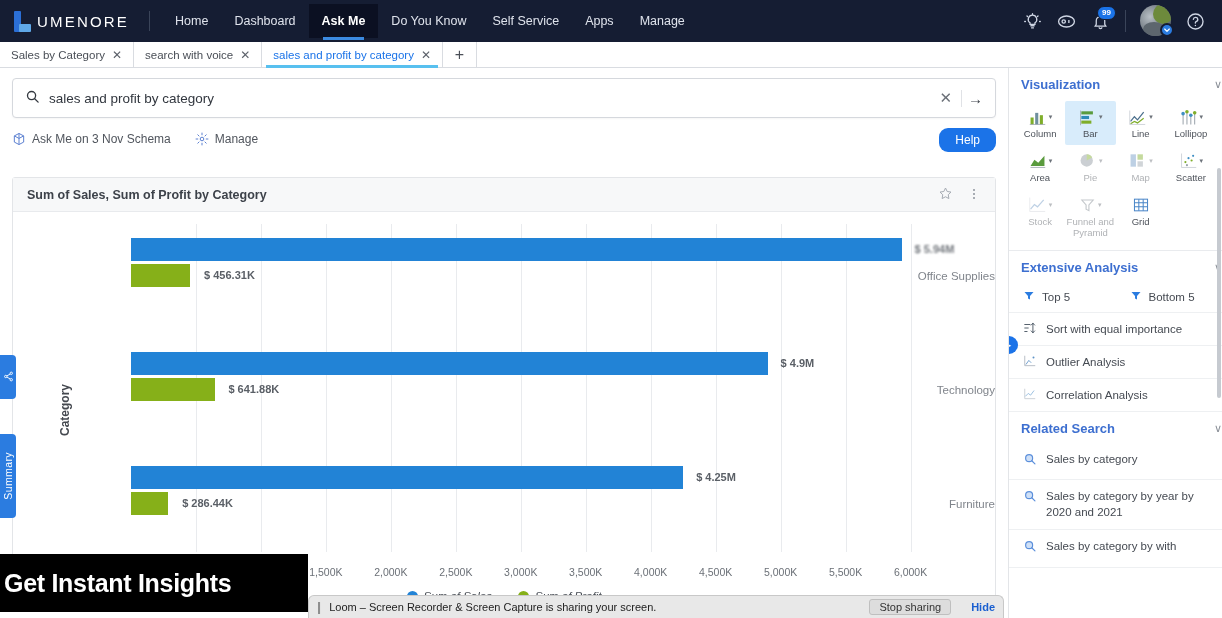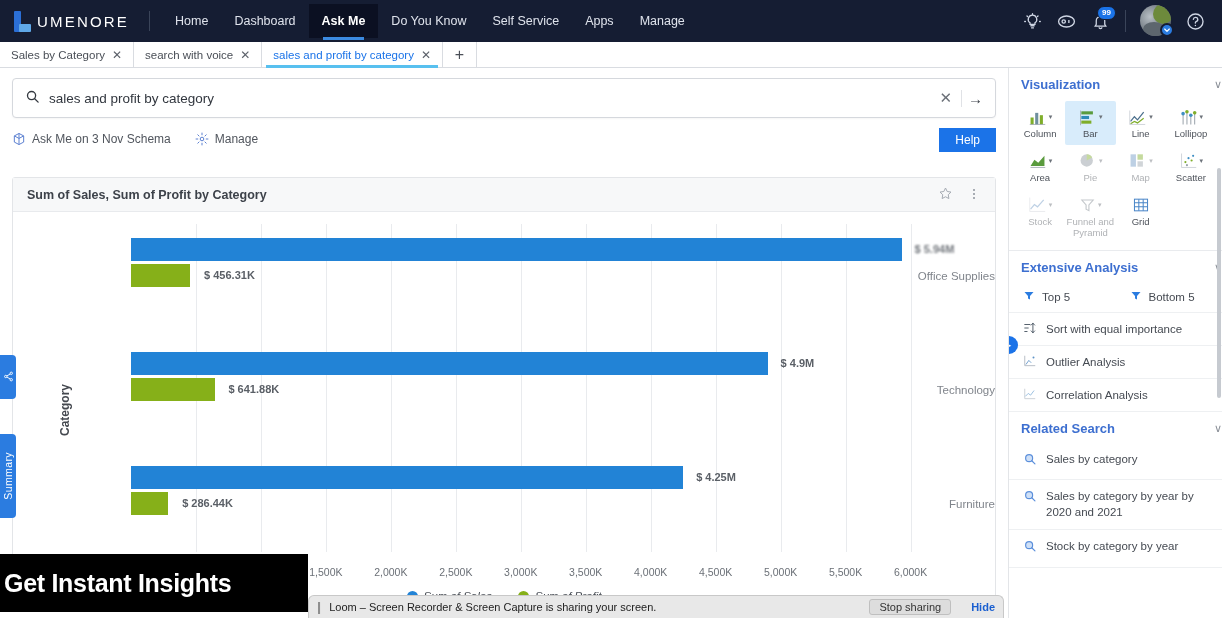--- a/index.html
+++ b/index.html
@@ -112,21 +112,21 @@
   .search-go { color: #3a3f47; font-size: 15px; cursor: pointer; padding-left: 6px;
     border-left: 1px solid #e0e2e6; }
 
   .subbar { display: flex; align-items: center; margin-top: 9px; height: 26px; }
   .subbar-link {
     display: flex; align-items: flex-start; gap: 6px; font-size: 12px; color: #50555d;
     margin-right: 24px; cursor: pointer;
   }
   .help-btn {
     margin-left: auto; background: #1b73e8; color: #fff; font-size: 12px;
-    padding: 5px 16px; border-radius: 0; cursor: pointer; border: none;
+    padding: 5px 16px; border-radius: 9px; cursor: pointer; border: none;
     font-family: "Liberation Sans", sans-serif;
   }
 
   .card {
     margin-top: 24px; border: 1px solid #e3e5e8; border-radius: 3px; background: #fff;
     height: 430px; position: relative;
   }
   .card-head {
     height: 34px; background: #f7f8f9; border-bottom: 1px solid #e8eaed;
     display: flex; align-items: center; padding: 0 14px;
@@ -656,21 +656,21 @@
       </span>
       <span>Sales by category by year by 2020 and 2021</span>
     </div>
     <div class="rs-row">
       <span>
         <svg width="14" height="14" viewBox="0 0 24 24" fill="none" stroke="#5b8fdb" stroke-width="2">
           <circle cx="10.5" cy="10.5" r="6" fill="#cfe0f7"></circle>
             <path d="M15 15l5.5 5.5" stroke-linecap="round"></path>
         </svg>
       </span>
-      <span>Stock by category by year</span>
+      <span>Sales by category by with</span>
     </div>
   </div>
 </div>
 
 <div class="left-tab" id="share-tab">
   <span>
     <svg width="11" height="11" viewBox="0 0 24 24" fill="none" stroke="#fff" stroke-width="2">
       <circle cx="18" cy="5" r="2.6"></circle>
         <circle cx="6" cy="12" r="2.6"></circle>
         <circle cx="18" cy="19" r="2.6"></circle>

